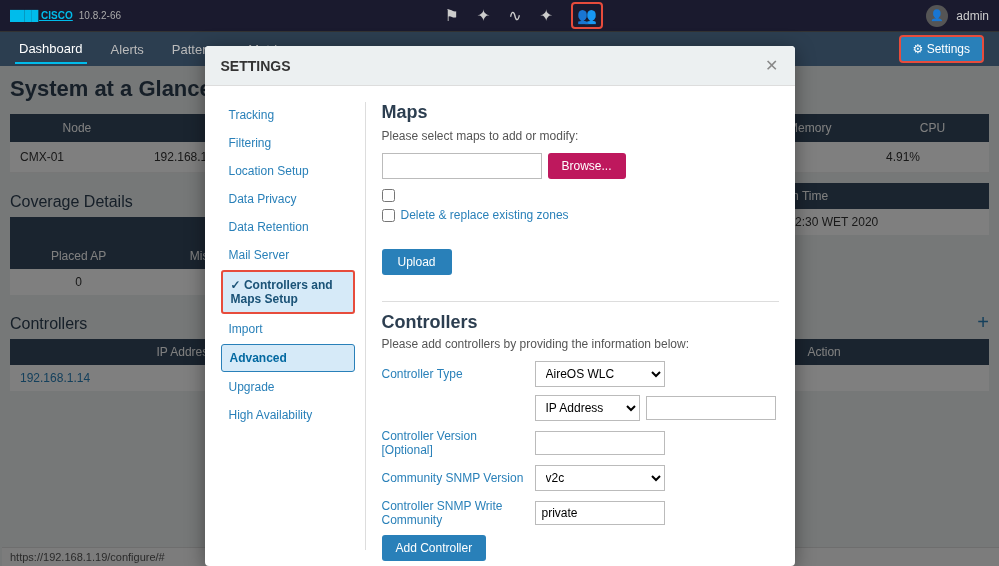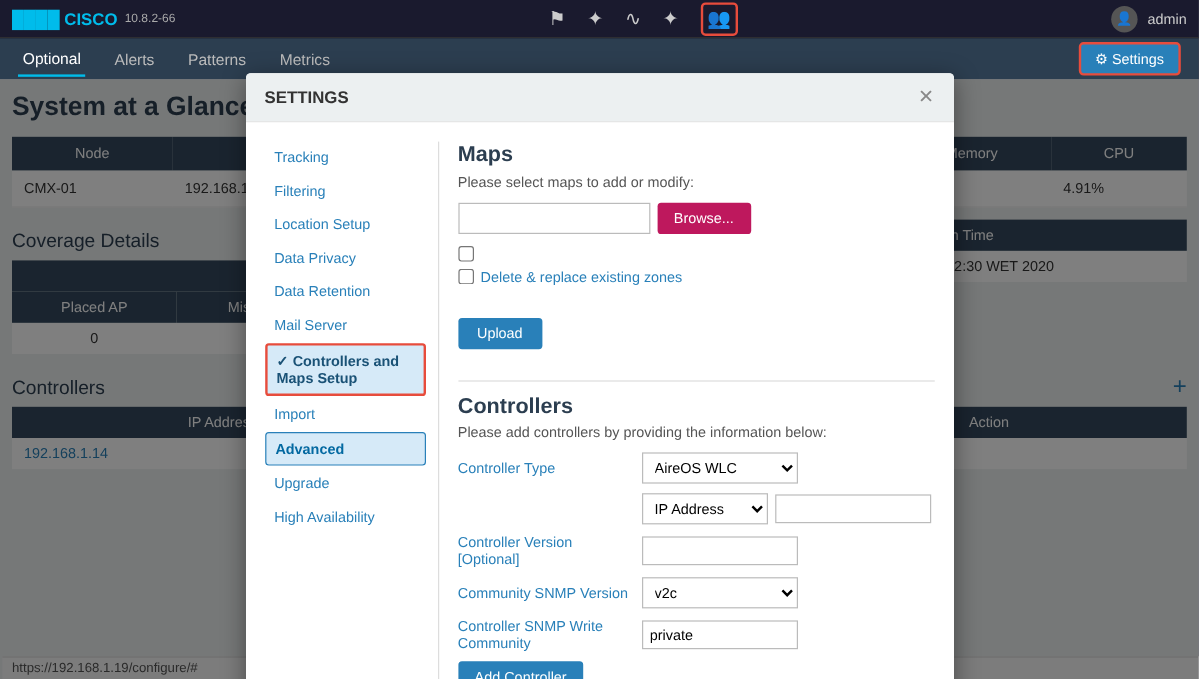--- a/index.html
+++ b/index.html
@@ -9,21 +9,21 @@
     .top-nav {
       background: #1a1a2e;
       height: 32px;
       display: flex;
       align-items: center;
       justify-content: space-between;
       padding: 0 10px;
       border-bottom: 1px solid #333;
     }
     .top-nav-left { display: flex; align-items: center; gap: 6px; }
-    .cisco-logo { color: #00bceb; font-size: 14px; font-weight: bold; }
+    .cisco-logo { color: #00bceb; font-size: 10px; font-weight: bold; text-decoration: underline; }
     .cmx-info { color: #aaa; font-size: 10px; }
     .top-nav-icons { display: flex; align-items: center; gap: 18px; }
     .top-nav-icon { color: #ccc; font-size: 16px; cursor: pointer; }
     .top-nav-icon.highlighted { border: 2px solid #e74c3c; border-radius: 4px; padding: 2px 4px; }
     .top-nav-right { display: flex; align-items: center; gap: 8px; color: #ccc; font-size: 12px; }
     .admin-icon { background: #555; border-radius: 50%; width: 22px; height: 22px; display: flex; align-items: center; justify-content: center; color: #fff; font-size: 11px; }
 
     
     .sub-nav {
       background: #2c3e50;
@@ -82,21 +82,21 @@
     .node-table th { background: #34495e; color: #fff; padding: 7px 10px; font-size: 12px; font-weight: normal; }
     .node-table td { padding: 7px 10px; font-size: 12px; color: #333; border-bottom: 1px solid #eee; }
 
     
     .modal-overlay {
       position: absolute;
       top: 0; left: 0; right: 0; bottom: 0;
       background: rgba(0,0,0,0.5);
       display: flex;
       justify-content: center;
-      align-items: center;
+      align-items: flex-end;
       padding-top: 10px;
       z-index: 100;
     }
     .modal {
       background: #fff;
       width: 590px;
       border-radius: 4px;
       box-shadow: 0 4px 20px rgba(0,0,0,0.4);
       position: relative;
     }
@@ -227,21 +227,21 @@
     <span class="top-nav-icon">✦</span>
     <span class="top-nav-icon highlighted">👥</span>
   </div>
   <div class="top-nav-right">
     <div class="admin-icon">👤</div>
     <span>admin</span>
   </div>
 </div>
 
 <div class="sub-nav">
-  <span class="sub-nav-item active">Optional</span>
+  <span class="sub-nav-item active">Dashboard</span>
   <span class="sub-nav-item">Alerts</span>
   <span class="sub-nav-item">Patterns</span>
   <span class="sub-nav-item">Metrics</span>
   <div class="sub-nav-right">
     <button class="settings-btn">⚙ Settings</button>
   </div>
 </div>
 
 <div class="main-content">
   <h2 class="page-title">System at a Glance</h2>

